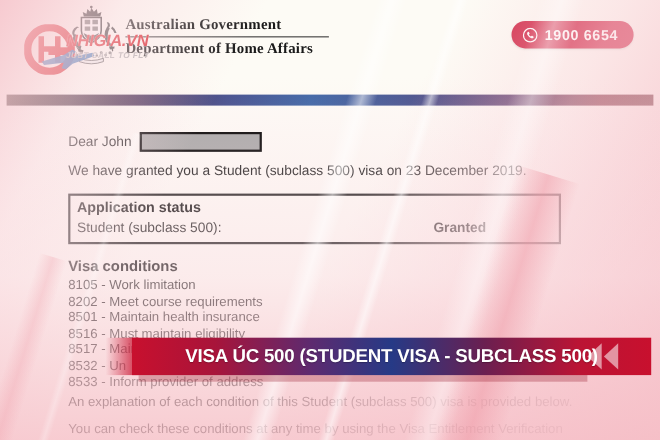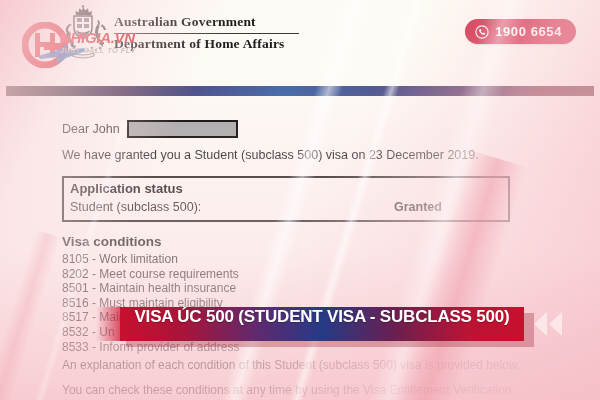--- a/index.html
+++ b/index.html
@@ -288,30 +288,31 @@
   
   .banner-shadow {
     position: absolute;
     left: 126px; top: 313px;
     width: 408px; height: 34px;
     background: rgba(150,20,40,0.30);
   }
   .banner {
     position: absolute;
     left: 120px; top: 307px;
-    width: 404px; height: 34px;
+    width: 472px; height: 34px;
     background: linear-gradient(to right,
       #c8102e 0%,
       #a8143a 16%,
       #5f2a6e 34%,
       #263a86 50%,
       #6b1f50 68%,
       #bb1434 86%,
       #c8102e 100%);
     display: flex;
+    align-items: center;
     justify-content: center;
   }
   .banner-fade-left {
     position: absolute;
     left: 96px; top: 307px;
     width: 30px; height: 34px;
     background: linear-gradient(to right, rgba(200,16,46,0.0), rgba(200,16,46,0.85));
   }
   .banner-text {
     color: #ffffff;

